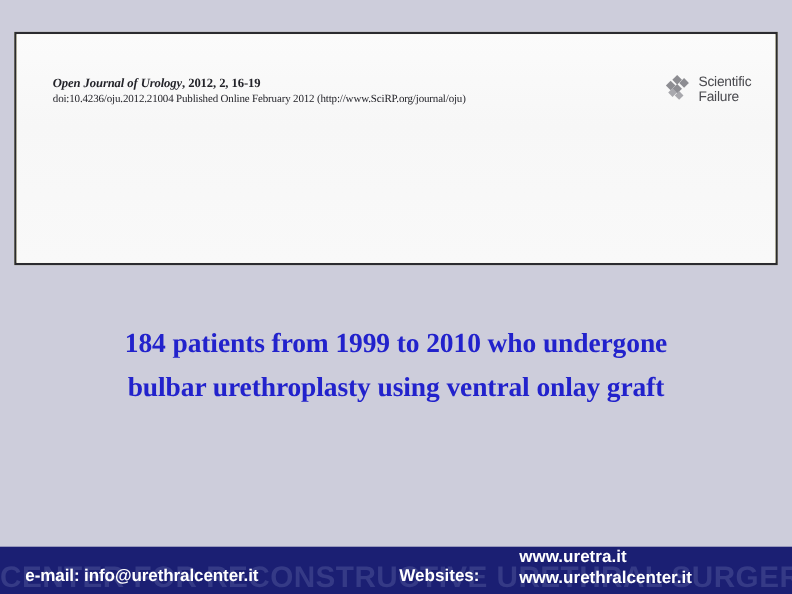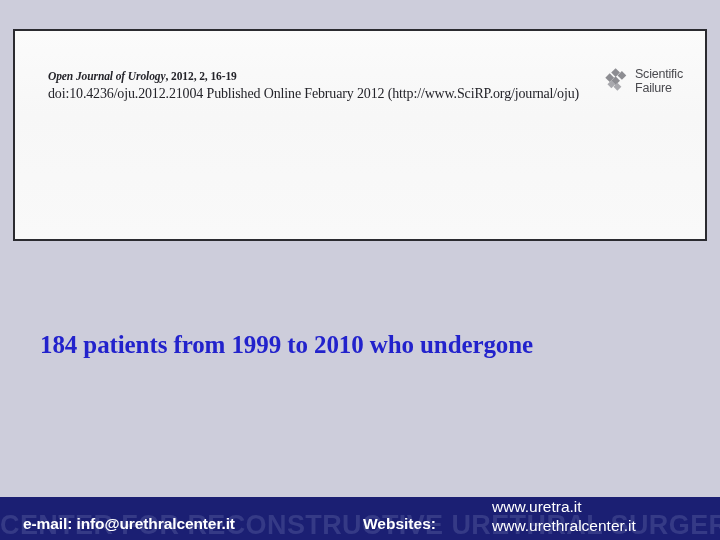--- a/index.html
+++ b/index.html
@@ -58,21 +58,21 @@
     font-size: 11.5px;
     font-weight: bold;
     font-style: italic;
     letter-spacing: -0.1px;
     white-space: nowrap;
   }
   .journal-meta .jm-line1 .jm-nonital {
     font-style: normal;
   }
   .journal-meta .jm-line2 {
-    font-size: 14px;
+    font-size: 10px;
     font-weight: normal;
     letter-spacing: -0.15px;
     white-space: nowrap;
     margin-top: 1px;
   }
 
   
   .sr-logo {
     position: absolute;
     right: 22px;
@@ -109,27 +109,27 @@
     letter-spacing: -0.3px;
   }
   .paper-title .tl { display: block; }
 
   
   .statement {
     position: absolute;
     left: 40px;
     right: 40px;
     top: 293px;
+    text-align: center;
     font-family: "Liberation Serif", serif;
     font-weight: bold;
     font-size: 25px;
     line-height: 1.58;
     color: #2222cc;
     letter-spacing: -0.1px;
-    margin-top: 32px;
   }
   .statement .sl { display: block; }
 
   
   .citation {
     position: absolute;
     left: 40px;
     right: 40px;
     top: 444px;
     text-align: center;
@@ -185,26 +185,25 @@
     font-weight: bold;
     font-size: 15.5px;
     color: #ffffff;
     white-space: nowrap;
   }
   .footer-urls {
     position: absolute;
     left: 472px;
     bottom: 5px;
     font-family: "Liberation Sans", sans-serif;
-    font-weight: normal;
+    font-weight: bold;
     font-size: 15.5px;
     color: #ffffff;
     line-height: 1.18;
     white-space: nowrap;
-    margin-left: 20px;
   }
   .footer-urls span { display: block; }
 </style>
 </head>
 <body>
 
 <div id="slide">
 
   <div class="paper-frame">
     <div class="paper-inner"></div>
@@ -230,20 +229,21 @@
       <div class="sr-text">
         <span>Scientific</span>
         <span>Failure</span>
       </div>
     </div>
 
   </div>
 
   <div class="statement">
     <span class="sl">184 patients from 1999 to 2010 who undergone</span>
+    <span class="sl">bulbar urethroplasty using ventral onlay graft</span>
   </div>
 
 
   <div class="footer-bar">
     <div class="footer-watermark">CENTER FOR RECONSTRUCTIVE URETHRAL SURGERY</div>
     <div class="footer-email">e-mail: info@urethralcenter.it</div>
     <div class="footer-websites-label">Websites:</div>
     <div class="footer-urls">
       <span>www.uretra.it</span>
       <span>www.urethralcenter.it</span>

